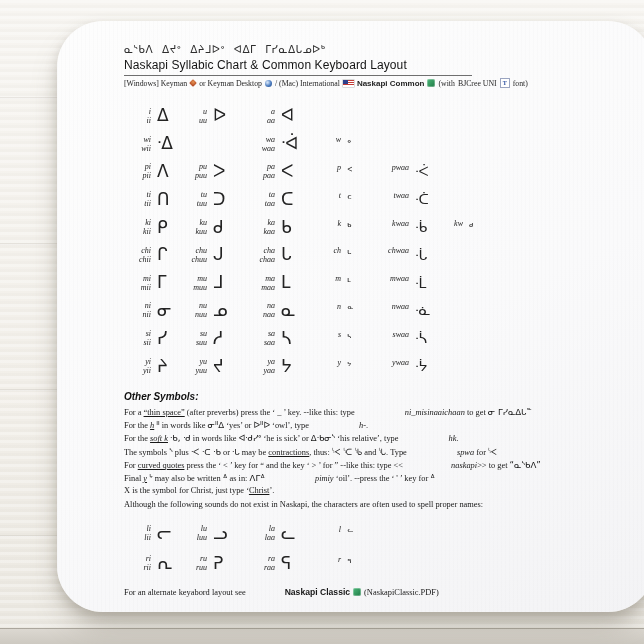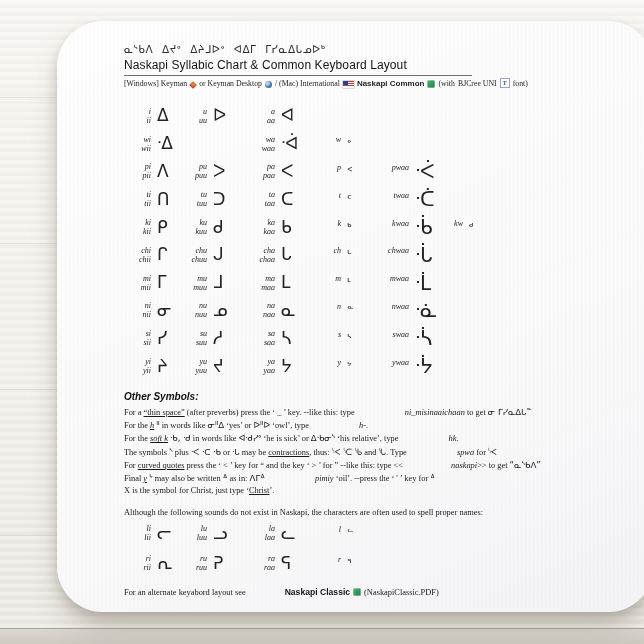--- a/index.html
+++ b/index.html
@@ -30,21 +30,21 @@
       linear-gradient(155deg,#fdfdfd 0%,#fafafb 55%,#f3f3f5 100%);
     box-shadow:0 18px 30px -6px rgba(125,117,104,.45), 0 5px 12px rgba(125,117,104,.28);
   }
   .content{position:absolute;left:67px;top:22px;width:440px;color:#1b1b1b;}
   .syl-title{
     font-family:"DejaVu Sans",sans-serif;font-size:10.5px;letter-spacing:.5px;
     word-spacing:5px;color:#2e2e2e;
   }
   .main-title{font-size:12px;color:#141414;margin-top:3px;letter-spacing:.1px;}
   .rule{width:348px;border-top:1px solid #6f6f6f;margin:3px 0 2px;}
-  .kbd-line{display:flex;align-items:flex-end;gap:3px;font:7.8px "Liberation Serif",serif;color:#1f1f1f;white-space:nowrap;}
+  .kbd-line{display:flex;align-items:center;gap:3px;font:7.8px "Liberation Serif",serif;color:#1f1f1f;white-space:nowrap;}
   .kbd-line b{font:700 8px "Liberation Sans",sans-serif;}
   .ic{display:inline-block;flex:0 0 auto;}
   .ic-keyman{width:6px;height:6px;border-radius:1px;transform:rotate(45deg) scale(.9);
     background:radial-gradient(circle at 40% 35%,#e08a4e 10%,#b24a26 80%);}
   .ic-disc{width:7px;height:7px;border-radius:50%;
     background:radial-gradient(circle at 35% 35%,#cfe0f5 8%,#4a7cc0 55%,#24457e 100%);}
   .ic-flag{width:11px;height:7px;position:relative;box-shadow:0 0 0 .5px #b9b9b9;
     background:repeating-linear-gradient(180deg,#c23b36 0 1px,#ffffff 1px 2.2px);}
   .ic-flag::before{content:"";position:absolute;left:0;top:0;width:5px;height:4px;background:#2b3f8c;}
   .ic-kb{width:8px;height:8px;border-radius:2px;
@@ -52,38 +52,38 @@
     box-shadow:inset 0 0 0 1px rgba(255,255,255,.3);}
   .ic-fontbox{width:8px;height:8px;background:#fff;border:1px solid #9aa4c0;
     font:700 6px/8px "Liberation Serif",serif;color:#2b4fa0;text-align:center;}
   
   #syllabary{
     display:grid;margin-top:14px;
     grid-template-columns:32px 30px 26px 30px 38px 32px 34px 26px 42px 30px 24px 20px;
     grid-auto-rows:27.8px;align-items:center;width:fit-content;
   }
   #proper-names{
-    display:grid;margin-top:0;
+    display:grid;margin-top:8px;
     grid-template-columns:32px 30px 26px 30px 38px 32px 34px 26px;
     grid-auto-rows:30px;align-items:center;width:fit-content;
   }
   .lab{font:italic 8px/9px "Liberation Serif",serif;color:#222;
     text-align:right;padding-right:5px;white-space:pre-line;}
   .lab.single{transform:translateY(-4px);}
   .gly{font-family:"DejaVu Sans",sans-serif;font-size:17px;line-height:1;color:#232323;padding-left:1px;}
   .gly.c3,.gly.c5{font-size:11px;}
-  .gly.c4{font-size:20px;}
+  .gly.c4{font-size:14px;}
   
   .os-head{font:italic 600 10px "Liberation Sans",sans-serif;color:#101010;margin:11px 0 4px;}
   .osline{font:8.4px/12.2px "Liberation Serif",serif;color:#181818;white-space:nowrap;}
   .osline .u{text-decoration:underline;}
   .osline .i{font-style:italic;padding-left:48px;}
   .osline .iu{font-style:italic;text-decoration:underline;}
   .osline .s{font-family:"DejaVu Sans",sans-serif;font-size:8.6px;}
-  .pn-intro{font:8.4px/11px "Liberation Serif",serif;color:#181818;margin-top:10px;white-space:nowrap;}
+  .pn-intro{font:8.4px/11px "Liberation Serif",serif;color:#181818;margin-top:2px;white-space:nowrap;}
   .footer-line{display:flex;align-items:center;gap:3px;margin-top:9px;
     font:8.4px "Liberation Serif",serif;color:#181818;white-space:nowrap;}
   .footer-line b{font:700 8.6px "Liberation Sans",sans-serif;padding-left:36px;}
 </style>
 </head>
 <body>
 
 <div class="desk">
   <div class="seam" style="top:97px"></div>
   <div class="seam" style="top:243px"></div>

